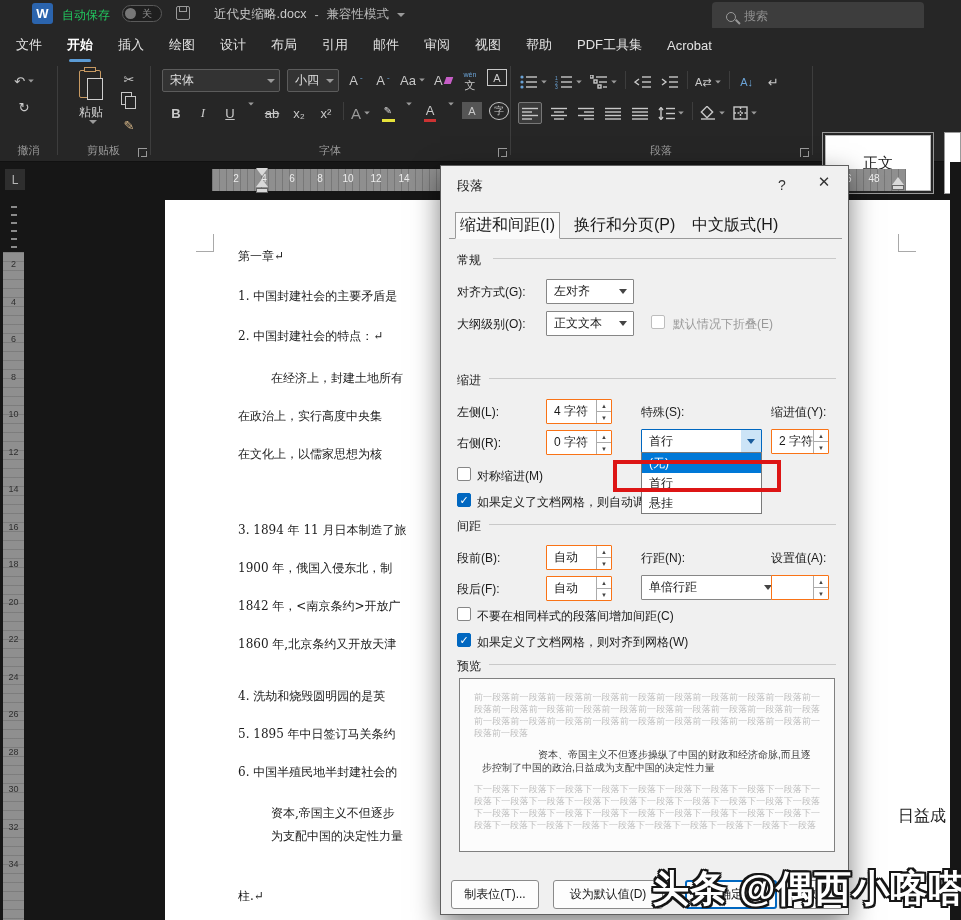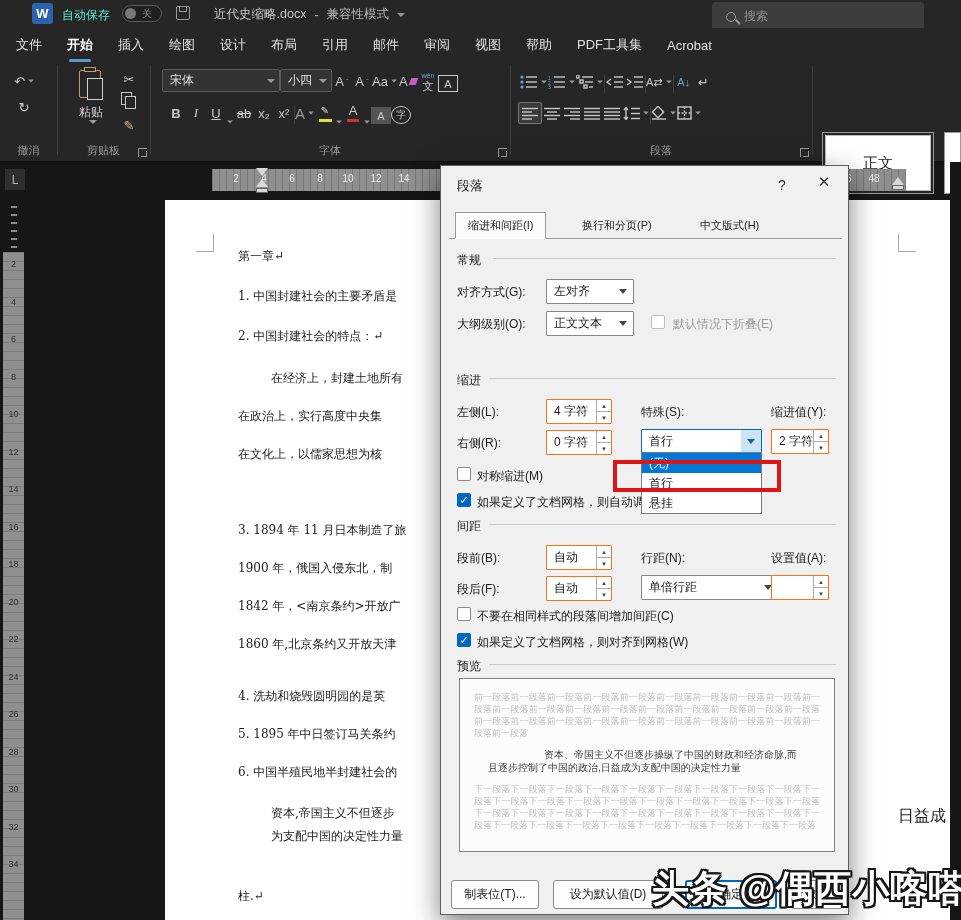--- a/index.html
+++ b/index.html
@@ -2,21 +2,21 @@
 <html><head>
 <meta charset="utf-8">
 <style>
   *{margin:0;padding:0;box-sizing:border-box}
   html,body{width:961px;height:920px}
   body{position:relative;background:#161616;font-family:"Liberation Sans","DejaVu Sans",sans-serif;overflow:hidden;color:#d6d6d6}
 
   
   #titlebar{position:absolute;left:0;top:0;width:961px;height:28px;background:#262626}
   #app-icon{position:absolute;left:32px;top:3px;width:21px;height:21px;background:#2b64ad;color:#fff;font-weight:bold;font-size:13px;display:flex;align-items:center;justify-content:center;border-radius:3px}
-  #autosave-label{position:absolute;left:62px;top:7px;font-size:12px;color:#5eead4}
+  #autosave-label{position:absolute;left:62px;top:7px;font-size:12px;color:#22c55e}
   #autosave-toggle{position:absolute;left:122px;top:5px;width:40px;height:17px;border:1px solid #5a5a5a;border-radius:9px;background:#1f1f1f}
   #autosave-knob{position:absolute;left:2px;top:2px;width:11px;height:11px;border-radius:50%;background:#777}
   #autosave-state{position:absolute;left:19px;top:1px;font-size:10px;color:#8f8f8f}
   #save-icon{position:absolute;left:176px;top:6px;width:14px;height:14px;border:1.5px solid #9a9a9a;border-radius:2px}
   #save-icon::after{content:"";position:absolute;left:2px;top:0;width:6px;height:4px;border:1px solid #9a9a9a;border-top:none}
   #doc-title-wrap{position:absolute;left:214px;top:6px;font-size:12.5px;color:#b9b9b9;display:flex;gap:8px;align-items:center}
   #doc-title{color:#c9c9c9}
   .dd-caret{display:inline-block;width:0;height:0;border-left:4px solid transparent;border-right:4px solid transparent;border-top:4px solid #9a9a9a}
   #search-box{position:absolute;left:712px;top:2px;width:212px;height:29px;background:#3d3d3d;border-radius:4px;display:flex;align-items:center;gap:8px;padding-left:14px}
   #search-icon{width:10px;height:10px;border:1.5px solid #9a9a9a;border-radius:50%;position:relative}
@@ -30,21 +30,21 @@
   .menu-item.active::after{content:"";position:absolute;left:2px;right:2px;bottom:-8px;height:3px;background:#5b9bd5;border-radius:2px}
 
   
   #ribbon{position:absolute;left:0;top:62px;width:961px;height:100px;background:#262626;border-bottom:1px solid #111}
   .vsep{position:absolute;top:4px;bottom:6px;width:1px;background:#3d3d3d}
   .grp-label{position:absolute;bottom:4px;width:100%;text-align:center;font-size:11px;color:#9a9a9a}
   .launcher{position:absolute;right:3px;bottom:5px;width:9px;height:9px;border-left:1px solid #9a9a9a;border-top:1px solid #9a9a9a}
   .launcher::after{content:"";position:absolute;right:0;bottom:0;width:5px;height:5px;border-right:1.5px solid #9a9a9a;border-bottom:1.5px solid #9a9a9a}
   .rgroup{position:absolute;top:0;height:100px}
   .icbtn{display:flex;align-items:center;justify-content:center;color:#c8c8c8;font-size:13px;height:22px;min-width:20px;gap:2px;cursor:default}
-  .row{position:absolute;display:flex;align-items:flex-end;}
+  .row{position:absolute;display:flex;align-items:flex-start;gap:7px}
   .combo-dark{display:flex;align-items:center;background:#333;border:1px solid #5c5c5c;height:23px;font-size:12px;color:#e0e0e0;padding:0 4px 0 7px;border-radius:2px;gap:6px}
   .yellowbar{display:block;width:13px;height:3px;background:#e6e23a;margin-top:1px}
   .redbar{display:block;width:12px;height:3px;background:#c33;margin-top:1px}
   svg line,svg polyline,svg rect.str{stroke:#c8c8c8;stroke-width:1.4;fill:none}
   .selbtn{border:1px solid #777;background:#3a3a3a;border-radius:2px}
   #style-card{position:absolute;left:822px;top:70px;width:112px;height:62px;background:#fff;border:1px solid #9a9a9a;box-shadow:0 0 0 2px #262626 inset, 0 0 0 3px #bbb inset;color:#222;display:flex;align-items:center;justify-content:center;font-size:15px}
   #style-card2{position:absolute;left:944px;top:70px;width:17px;height:62px;background:#fff;border:1px solid #9a9a9a}
 
   
   #tab-selector{position:absolute;left:5px;top:169px;width:20px;height:21px;background:#2e2e2e;color:#b5b5b5;font-size:12px;display:flex;align-items:center;justify-content:center}
@@ -66,21 +66,21 @@
   #doc-text{position:absolute;left:238px;top:200px;width:203px;height:720px;overflow:hidden;font-family:"DejaVu Serif","Liberation Serif",serif;font-size:12px;color:#1c1c1c}
   .dline{position:absolute;white-space:nowrap;left:0}
   .dline.ind{left:33px}
   #side-text{position:absolute;left:898px;top:806px;font-family:"DejaVu Serif","Liberation Serif",serif;font-size:16px;color:#1c1c1c}
 
   
   #dialog{position:absolute;left:440px;top:165px;width:409px;height:750px;background:#f0f0f0;border:1px solid #5f5f5f;box-shadow:0 10px 26px rgba(0,0,0,.5);color:#1a1a1a;font-size:12px}
   #dlg-title{position:absolute;left:16px;top:11px;font-size:13px}
   #dlg-help{position:absolute;left:330px;top:8px;width:22px;height:22px;color:#333;font-size:14px;display:flex;align-items:center;justify-content:center}
   #dlg-close{position:absolute;right:4px;top:2px;width:40px;height:28px;color:#333;font-size:15px;display:flex;align-items:center;justify-content:center}
-  .tab{position:absolute;top:46px;height:27px;display:flex;align-items:center;padding:0 12px;font-size:11px;border:1px solid transparent}
+  .tab{position:absolute;top:46px;height:27px;display:flex;align-items:center;padding:0 4px;font-size:16px;border:1px solid transparent}
   .tab.active{background:#fafafa;border-color:#9a9a9a;border-bottom-color:#fafafa;z-index:2}
   #tabline{position:absolute;left:8px;top:72px;width:393px;height:1px;background:#9a9a9a}
   .legend{position:absolute;font-size:12px;color:#1a1a1a}
   .legend-line{position:absolute;height:1px;background:#c9c9c9}
   .lbl{position:absolute;font-size:12px}
   .lbl.dis{color:#9a9a9a}
   .combo{position:absolute;height:25px;background:#fff;border:1px solid #868686;display:flex;align-items:center;font-size:12px;padding-left:7px;border-radius:1px}
   .combo .arrow{margin-left:auto;width:20px;height:100%;display:flex;align-items:center;justify-content:center}
   .combo .arrow::after{content:"";border-left:4px solid transparent;border-right:4px solid transparent;border-top:5px solid #444}
   .combo.focus{border-color:#0067c0}
@@ -96,21 +96,21 @@
   .cb{position:absolute;width:14px;height:14px;background:#fff;border:1px solid #868686;display:flex;align-items:center;justify-content:center;font-size:11px;color:#fff;border-radius:2px}
   .cb.checked{background:#0067c0;border-color:#0067c0}
   .cb.checked::after{content:"✓"}
   .cb.dis{border-color:#bdbdbd}
   #special-list{position:absolute;left:200px;top:286px;width:121px;background:#fff;border:1px solid #7a7a7a;z-index:5}
   .opt{height:20px;display:flex;align-items:center;padding-left:7px;font-size:12px}
   .opt.sel{background:#0078d7;color:#fff}
   #red-annotation{position:absolute;left:172px;top:294px;width:168px;height:32px;border:4px solid #dd1515;z-index:6}
   #preview-box{position:absolute;left:18px;top:512px;width:376px;height:174px;background:#fcfcfc;border:1px solid #808080;overflow:hidden;padding:12px 14px;line-height:12px}
   .pv-gray{font-size:9px;color:#bdbdbd;text-align:justify;word-break:break-all}
-  .pv-cur{font-size:10px;color:#3d3d3d;margin:9px 14px;line-height:13px;text-indent:56px;word-break:break-all}
+  .pv-cur{font-size:10px;color:#3d3d3d;margin:9px 8px;line-height:13px;text-indent:56px;word-break:break-all}
   .dlg-btn{position:absolute;top:714px;height:29px;background:#fdfdfd;border:1px solid #8a8a8a;border-radius:3px;font-size:12px;display:flex;align-items:center;justify-content:center;color:#1a1a1a}
   #btn-ok{border:2px solid #0067c0}
 
   
   #watermark{position:absolute;left:652px;top:864px;font-size:37px;font-weight:bold;color:#fff;letter-spacing:1px;z-index:9;white-space:nowrap;
     text-shadow:2px 0 #161616,-2px 0 #161616,0 2px #161616,0 -2px #161616,2px 2px #161616,-2px -2px #161616,2px -2px #161616,-2px 2px #161616}
 </style>
 </head>
 <body>
 

